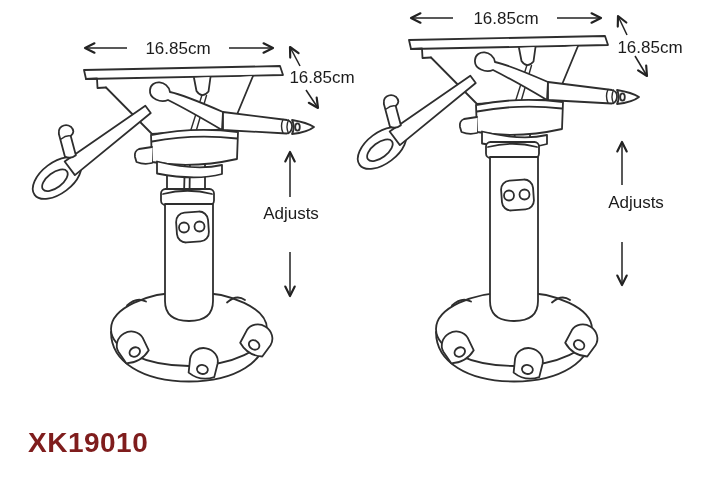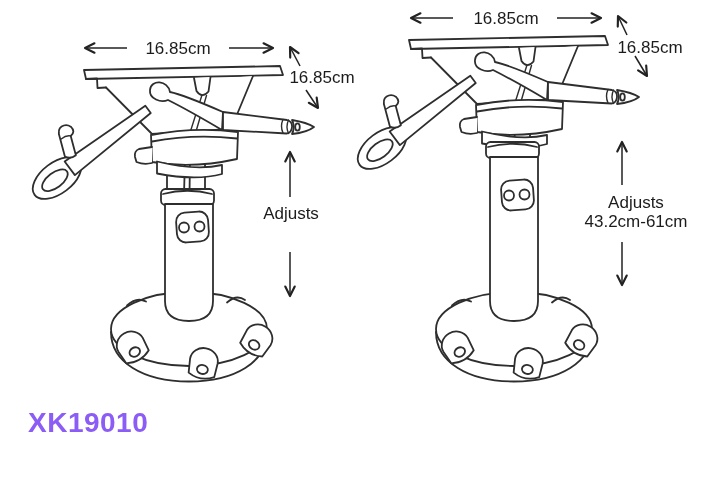--- a/index.html
+++ b/index.html
@@ -14,22 +14,23 @@
     position:absolute;transform:translateX(-50%);
     font-size:17px;color:#1c1c1c;white-space:nowrap;line-height:19px;text-align:right;
   }
   .adjust-label{
     position:absolute;transform:translateX(-50%);
     font-size:17px;color:#1c1c1c;text-align:center;line-height:19px;white-space:nowrap;
   }
   .adjust-label span{display:block;}
   .model-label{
     position:absolute;
-    font-size:28px;font-weight:bold;color:#8b5cf6;letter-spacing:.5px;
+    font-size:28px;font-weight:bold;color:#7f1d1d;letter-spacing:.5px;
     line-height:30px;
+    margin-top:20px;
   }
 </style>
 </head>
 <body>
 
 <div class="canvas">
 
   <svg class="art-layer" width="712" height="484" viewBox="0 0 712 484">
     <defs>
       <marker id="ah" viewBox="0 0 10 10" refX="8.5" refY="5" markerWidth="9" markerHeight="9" orient="auto-start-reverse">
@@ -189,15 +190,14 @@
   <div class="dim-label" style="left:322px;top:68px">16.85cm</div>
   <div class="adjust-label" style="left:291px;top:204px">
     <span>Adjusts</span>
   </div>
   <div class="model-label" style="left:28px;top:408px">XK19010</div>
 
   <div class="dim-label" style="left:506px;top:9px">16.85cm</div>
   <div class="dim-label" style="left:650px;top:38px">16.85cm</div>
   <div class="adjust-label" style="left:636px;top:193px">
     <span>Adjusts</span>
-    <span>43.2cm-61cm</span>
   </div>
 </div>
 
 </body></html>

